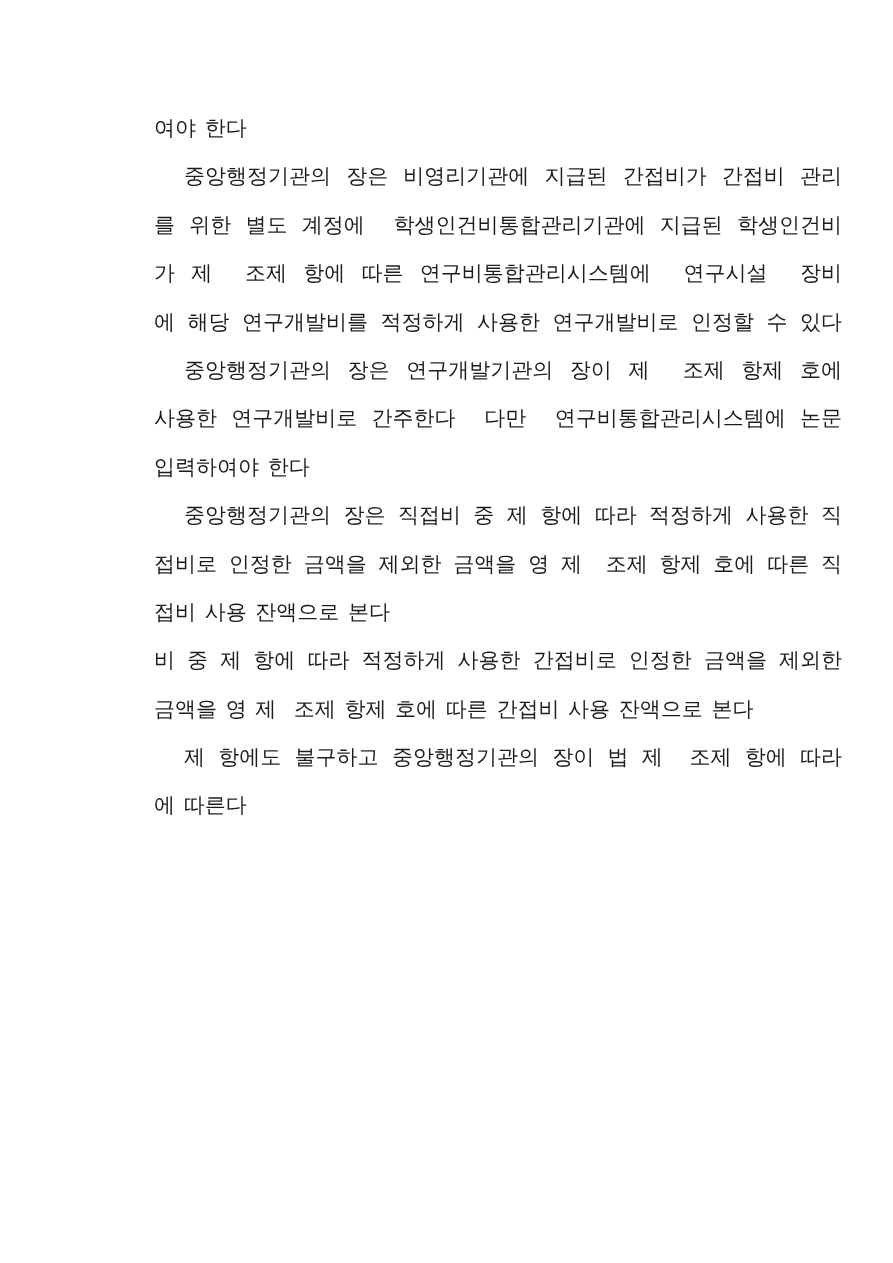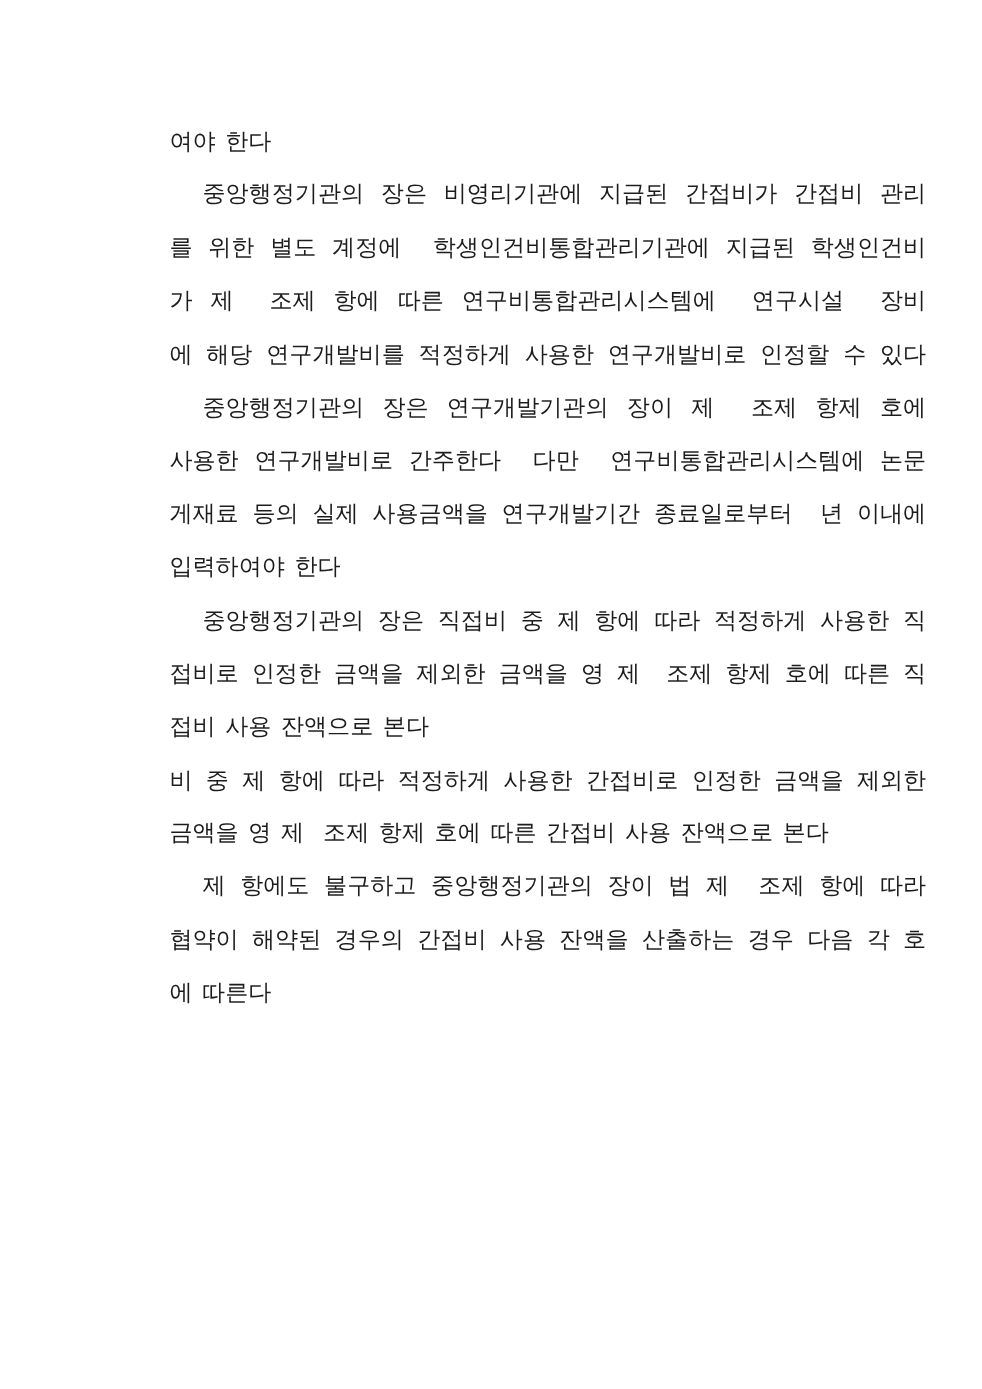--- a/index.html
+++ b/index.html
@@ -49,24 +49,22 @@
 
 <main class="page" style="background: rgb(255, 255, 255); color: rgb(28, 28, 28);">
   <section class="text-block">
       <div class="line end">여야 한다</div>
       <div class="line fill indent">중앙행정기관의 장은 비영리기관에 지급된 간접비가 간접비 관리</div>
       <div class="line fill">를 위한 별도 계정에  학생인건비통합관리기관에 지급된 학생인건비</div>
       <div class="line fill">가 제  조제 항에 따른 연구비통합관리시스템에  연구시설  장비</div>
       <div class="line fill">에 해당 연구개발비를 적정하게 사용한 연구개발비로 인정할 수 있다</div>
       <div class="line fill indent">중앙행정기관의 장은 연구개발기관의 장이 제  조제 항제 호에</div>
       <div class="line fill">사용한 연구개발비로 간주한다  다만  연구비통합관리시스템에 논문</div>
-      <div class="line fill">게재료 등의 실제 사용금액을 연구개발기간 종료일로부터  년 이내에</div>
       <div class="line end">입력하여야 한다</div>
       <div class="line fill indent">중앙행정기관의 장은 직접비 중 제 항에 따라 적정하게 사용한 직</div>
       <div class="line fill">접비로 인정한 금액을 제외한 금액을 영 제  조제 항제 호에 따른 직</div>
       <div class="line end">접비 사용 잔액으로 본다</div>
       <div class="line fill">비 중 제 항에 따라 적정하게 사용한 간접비로 인정한 금액을 제외한</div>
       <div class="line end">금액을 영 제  조제 항제 호에 따른 간접비 사용 잔액으로 본다</div>
       <div class="line fill indent">제 항에도 불구하고 중앙행정기관의 장이 법 제  조제 항에 따라</div>
-      <div class="line fill">협약이 해약된 경우의 간접비 사용 잔액을 산출하는 경우 다음 각 호</div>
       <div class="line end">에 따른다</div>
     </section>
 </main>
 
 </body></html>

